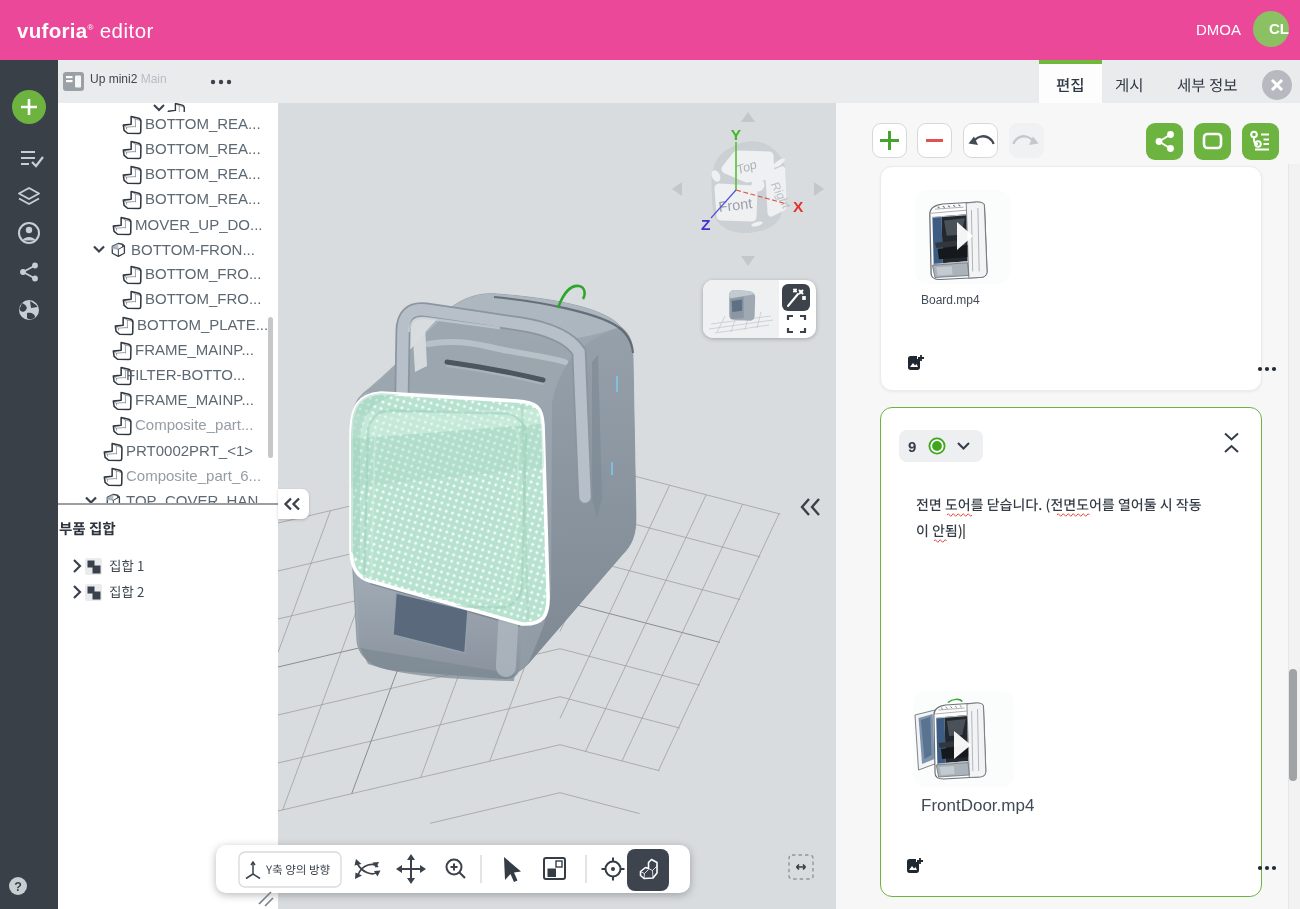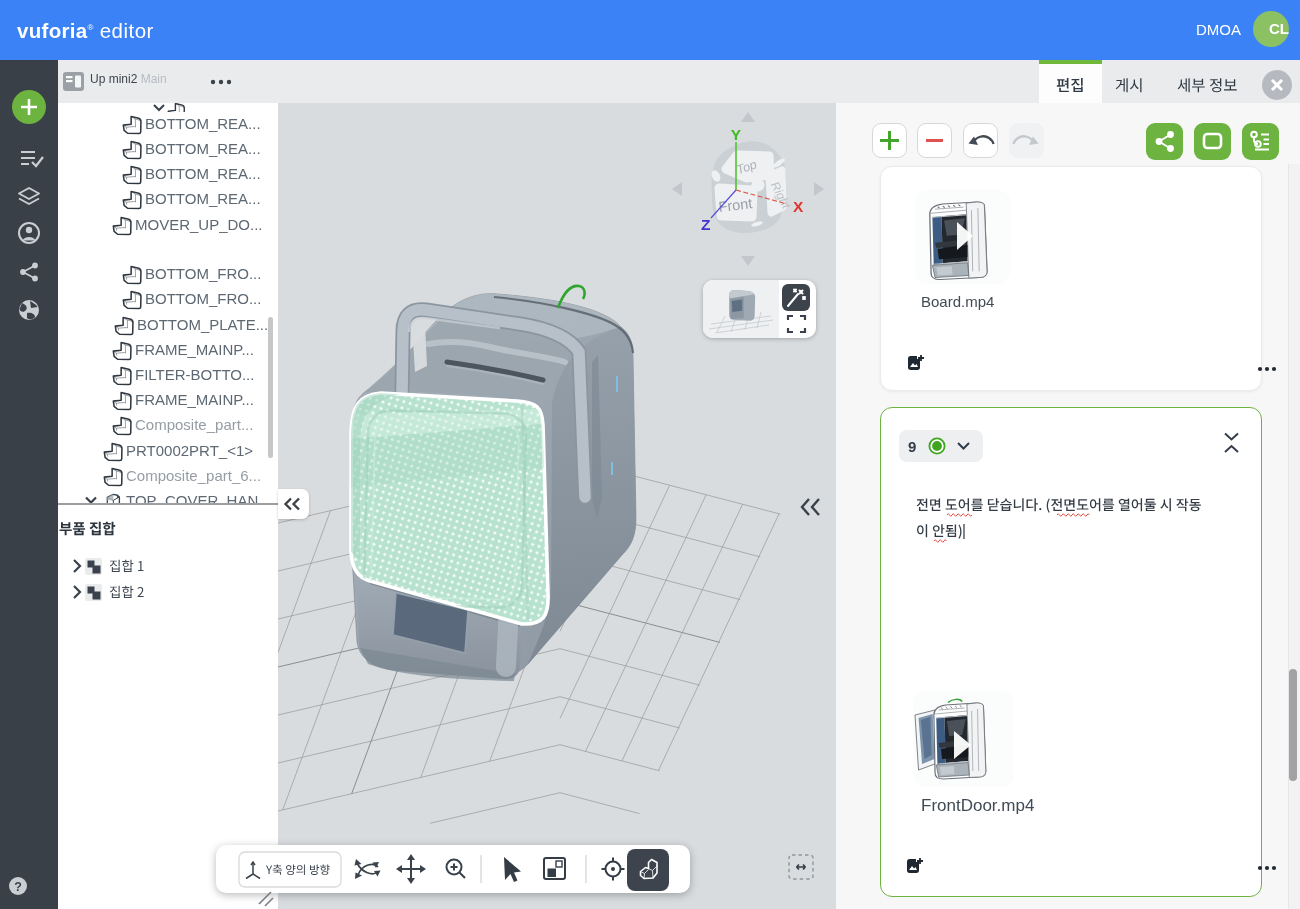--- a/index.html
+++ b/index.html
@@ -1,16 +1,16 @@
 <!DOCTYPE html>
 <html><head><meta charset="utf-8"><style>
 *{margin:0;padding:0;box-sizing:border-box}
 html,body{width:1300px;height:909px;overflow:hidden;font-family:"Liberation Sans",sans-serif;position:relative;background:#fff}
 .abs{position:absolute}
-#hdr{left:0;top:0;width:1300px;height:60px;background:#3b82f6}
+#hdr{left:0;top:0;width:1300px;height:60px;background:#ec4899}
 #side{left:0;top:60px;width:58px;height:849px;background:#3a4048}
 #tabbar{left:58px;top:60px;width:1242px;height:43px;background:#eaebed}
 #tree{left:58px;top:103px;width:220px;height:806px;background:#fff}
 #vp{left:278px;top:103px;width:558px;height:806px;background:#d9dcdf}
 #rp{left:836px;top:103px;width:464px;height:806px;background:#f7f7f8;overflow:hidden}
 .trow{position:absolute;left:0;width:204px;height:25px;font-size:15px;color:#5d6872;white-space:nowrap}
 .trow svg{position:absolute}
 .trow .t{position:absolute;top:4px}
 .card{position:absolute;background:#fff;border-radius:12px}
 .btn{position:absolute;width:35px;height:35px;border-radius:9px;background:#fff;border:1.5px solid #d6d9dc}
@@ -115,20 +115,31 @@
       </div>
       <div class="trow" style="top:108.5px">
         <svg width="220" height="25" style="left:0;top:0">
           <g transform="translate(55,5) scale(1.1)">
 <path d="M 7.4 0.5 L 13.4 1.9 C 15.6 2.4 16.4 3.3 16.3 5.2 L 16.1 14.5 C 16.1 15.5 15.5 15.9 14.5 15.9 L 4.2 15.7 L 1 13.1 L 0.3 8.3 L 7.4 7.4 Z" fill="#ffffff" stroke="#2f3740" stroke-width="1.4" stroke-linejoin="round"></path>
 <path d="M 7.4 0.5 L 11.2 2.7 L 11.4 10 M 11.2 2.7 L 16.1 4.1 M 0.3 8.3 L 3 10.2 L 10.1 9.6 L 11.4 10 M 3 10.2 L 3.3 12.4" fill="none" stroke="#2f3740" stroke-width="0.7" opacity="0.6"></path>
 </g>
         </svg>
         <div class="t" style="left:77px;color:#5d6872">MOVER_UP_DO...</div>
       </div>
+      <div class="trow" style="top:133.5px">
+        <svg width="220" height="25" style="left:0;top:0">
+          <path d="M 36 9.5 L 41 14.5 L 46 9.5" stroke="#39424c" stroke-width="2.2" fill="none"></path>
+          <g transform="translate(51,3.5) scale(1.1)">
+<path d="M 3 5.4 L 8.5 2.6 L 12.2 3.4 L 14 5 L 14 11.6 L 8.5 14.4 L 3 11.6 Z" fill="#ffffff" stroke="#39424c" stroke-width="1.2" stroke-linejoin="round"></path>
+<path d="M 3 5.4 L 8.5 8 L 14 5 M 8.5 8 L 8.5 14.4 M 12.2 3.4 L 12.2 5.9" fill="none" stroke="#39424c" stroke-width="0.9"></path>
+<polygon points="3,5.4 8.5,2.6 8.5,8 3,8.2" fill="#aeb6bd" opacity="0.85"></polygon>
+</g>
+        </svg>
+        <div class="t" style="left:73px;color:#5d6872">BOTTOM-FRON...</div>
+      </div>
       <div class="trow" style="top:158.0px">
         <svg width="220" height="25" style="left:0;top:0">
           <g transform="translate(65,5) scale(1.1)">
 <path d="M 7.4 0.5 L 13.4 1.9 C 15.6 2.4 16.4 3.3 16.3 5.2 L 16.1 14.5 C 16.1 15.5 15.5 15.9 14.5 15.9 L 4.2 15.7 L 1 13.1 L 0.3 8.3 L 7.4 7.4 Z" fill="#ffffff" stroke="#2f3740" stroke-width="1.4" stroke-linejoin="round"></path>
 <path d="M 7.4 0.5 L 11.2 2.7 L 11.4 10 M 11.2 2.7 L 16.1 4.1 M 0.3 8.3 L 3 10.2 L 10.1 9.6 L 11.4 10 M 3 10.2 L 3.3 12.4" fill="none" stroke="#2f3740" stroke-width="0.7" opacity="0.6"></path>
 </g>
         </svg>
         <div class="t" style="left:87px;color:#5d6872">BOTTOM_FRO...</div>
       </div>
       <div class="trow" style="top:183.0px">
@@ -158,21 +169,21 @@
         </svg>
         <div class="t" style="left:77px;color:#5d6872">FRAME_MAINP...</div>
       </div>
       <div class="trow" style="top:258.5px">
         <svg width="220" height="25" style="left:0;top:0">
           <g transform="translate(55,5) scale(1.1)">
 <path d="M 7.4 0.5 L 13.4 1.9 C 15.6 2.4 16.4 3.3 16.3 5.2 L 16.1 14.5 C 16.1 15.5 15.5 15.9 14.5 15.9 L 4.2 15.7 L 1 13.1 L 0.3 8.3 L 7.4 7.4 Z" fill="#ffffff" stroke="#2f3740" stroke-width="1.4" stroke-linejoin="round"></path>
 <path d="M 7.4 0.5 L 11.2 2.7 L 11.4 10 M 11.2 2.7 L 16.1 4.1 M 0.3 8.3 L 3 10.2 L 10.1 9.6 L 11.4 10 M 3 10.2 L 3.3 12.4" fill="none" stroke="#2f3740" stroke-width="0.7" opacity="0.6"></path>
 </g>
         </svg>
-        <div class="t" style="left:77px;color:#5d6872">FILTER-BOTTO...</div>
+        <div class="t" style="left:68px;color:#5d6872">FILTER-BOTTO...</div>
       </div>
       <div class="trow" style="top:283.5px">
         <svg width="220" height="25" style="left:0;top:0">
           <g transform="translate(55,5) scale(1.1)">
 <path d="M 7.4 0.5 L 13.4 1.9 C 15.6 2.4 16.4 3.3 16.3 5.2 L 16.1 14.5 C 16.1 15.5 15.5 15.9 14.5 15.9 L 4.2 15.7 L 1 13.1 L 0.3 8.3 L 7.4 7.4 Z" fill="#ffffff" stroke="#2f3740" stroke-width="1.4" stroke-linejoin="round"></path>
 <path d="M 7.4 0.5 L 11.2 2.7 L 11.4 10 M 11.2 2.7 L 16.1 4.1 M 0.3 8.3 L 3 10.2 L 10.1 9.6 L 11.4 10 M 3 10.2 L 3.3 12.4" fill="none" stroke="#2f3740" stroke-width="0.7" opacity="0.6"></path>
 </g>
         </svg>
         <div class="t" style="left:77px;color:#5d6872">FRAME_MAINP...</div>
       </div>
@@ -478,21 +489,21 @@
             <polygon points="25,16 44,14 45,60 26,62" fill="#23282e"></polygon>
             <polygon points="27,20 43,18 40,34 29,35" fill="#4a5158"></polygon>
             <polygon points="22,48 45,44 45,56 23,58" fill="#15181c"></polygon>
             <polygon points="20,42 42,39 44,44 21,47" fill="#31373d"></polygon>
             <path d="M 18 17 L 45 14.5 M 19 63 L 45 60.5" stroke="#b9c0c6" stroke-width="1" fill="none"></path>
             <path d="M 18 64 L 45 61.5 L 46 74 L 20 76 Z" fill="#aab3ba" stroke="#6a7077" stroke-width="0.7"></path>
             <polygon points="21,66 33,65 33.5,73 22,74" fill="#c3cad0"></polygon>
           </g>
           <polygon points="42,32 42,60 58,46" fill="#ffffff" opacity="0.95"></polygon>
         </svg></div>
-<div class="abs" style="left:40px;top:126px;font-size:15px;color:#414b55">Board.mp4</div>
+<div class="abs" style="left:40px;top:126px;font-size:12px;color:#414b55">Board.mp4</div>
 <svg width="380" height="30" style="position:absolute;left:0;top:182px">
         <g transform="translate(26,6)">
 <path d="M 1 3.5 C 1 2 2 1 3.5 1 L 10 1 L 10 4 L 13 4 L 13 12.5 C 13 14 12 15 10.5 15 L 3.5 15 C 2 15 1 14 1 12.5 Z" fill="#1f2730"></path>
 <path d="M 3 12 L 6 8 L 8 10.5 L 9.5 9 L 11 12 Z" fill="#ffffff"></path>
 <path d="M 14 0 L 14 6 M 11 3 L 17 3" stroke="#1f2730" stroke-width="1.8"></path>
 </g>
       </svg>
 <svg width="40" height="30" style="position:absolute;left:370px;top:182px">
         <circle cx="9" cy="20" r="2.1" fill="#222a33"></circle>
         <circle cx="16" cy="20" r="2.1" fill="#222a33"></circle>

